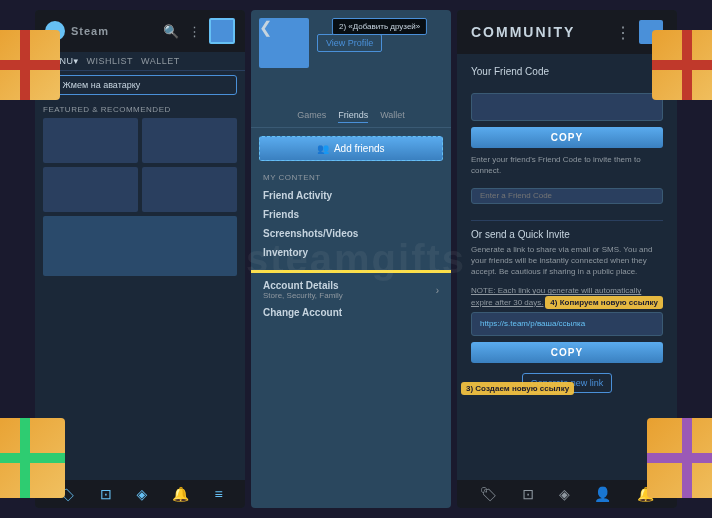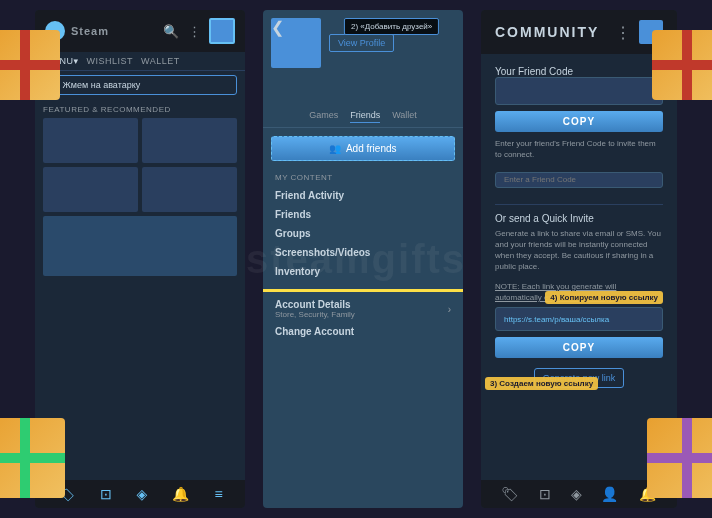--- a/index.html
+++ b/index.html
@@ -127,21 +127,21 @@
     }
 
     
     .main-container {
       position: absolute;
       left: 35px;
       top: 10px;
       right: 35px;
       bottom: 10px;
       display: flex;
-      gap: 12px;
+      gap: 0;
     }
 
     
     .steam-panel {
       width: 210px;
       background: #1b2838;
       border-radius: 4px;
       overflow: hidden;
       flex-shrink: 0;
       position: relative;
@@ -433,21 +433,21 @@
 
     .community-content {
       padding: 12px 14px;
       overflow-y: auto;
       height: calc(100% - 80px);
     }
 
     .section-title {
       color: #c6d4df;
       font-size: 10px;
-      margin-bottom: 0;
+      margin-bottom: 16px;
     }
 
     .friend-code-box {
       background: #2a3f5f;
       border: 1px solid #3a5a74;
       border-radius: 3px;
       padding: 4px 8px;
       margin-bottom: 6px;
       height: 28px;
     }
@@ -649,21 +649,20 @@
 
     <button class="add-friends-btn">
       <span>👥</span>
       <span>Add friends</span>
     </button>
 
     <div class="my-content-section">
       <div class="my-content-label">MY CONTENT</div>
       <div class="menu-item">Friend Activity</div>
       <div class="menu-item">Friends</div>
-      <div class="menu-item">Groups</div>
       <div class="menu-item">Screenshots/Videos</div>
       <div class="menu-item">Inventory</div>
     </div>
 
     <div class="account-section">
       <div class="account-item">
         <div>
           <div class="account-item-main">Account Details</div>
           <div class="account-item-sub">Store, Security, Family</div>
         </div>

